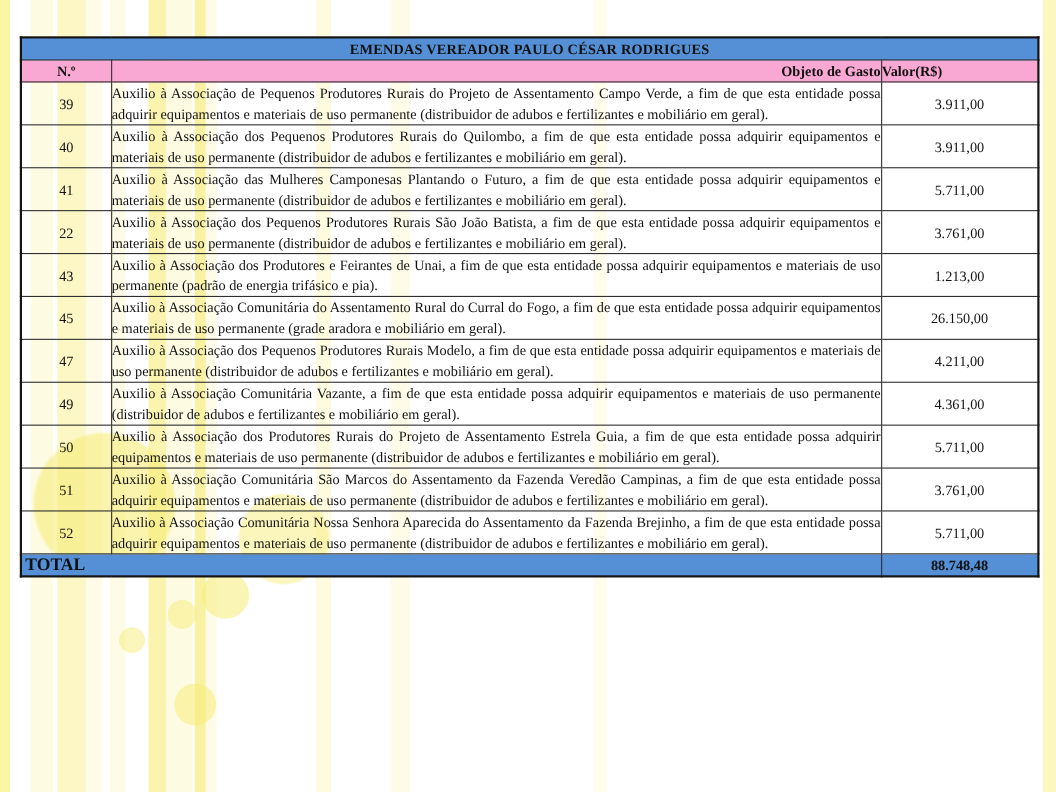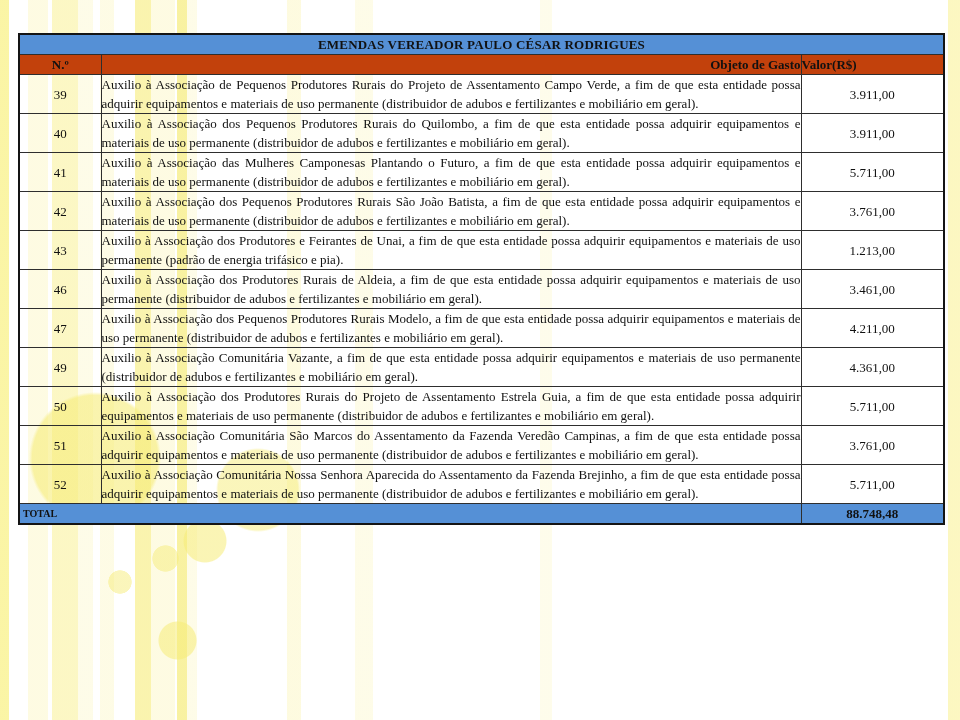--- a/index.html
+++ b/index.html
@@ -61,32 +61,32 @@
     line-height: 19px;
   }
   .title-cell {
     background: #5590D6;
     text-align: center;
     font-weight: bold;
     font-size: 13.5px;
     height: 19px;
     letter-spacing: 0.2px;
   }
-  tr.colhead th { background: #c2410c; height: 17px; font-weight: bold; }
+  tr.colhead th { background: #f9a8d4; height: 17px; font-weight: bold; }
   th.c-num, td.c-num { text-align: center; }
   th.c-obj { text-align: right; padding-left: 3px; }
   th.c-val { text-align: left; padding-right: 6px; }
   td.c-desc {
     text-align: justify;
     padding: 0 5px 1px 4px;
     vertical-align: middle;
   }
   td.c-num, td.c-val { vertical-align: middle; text-align: center; }
   tr.total td { background: #5590D6; font-weight: bold; height: 18px; }
-  tr.total td.t-label { text-align: left; padding-left: 3px; font-size: 10px; }
+  tr.total td.t-label { text-align: left; padding-left: 3px; font-size: 16px; }
   tr.total td.t-value { text-align: center; }
 </style>
 </head>
 <body>
 
 <div class="stage">
   <div class="backdrop"></div>
 
   <div class="table-wrap">
     <table class="emendas">
@@ -115,33 +115,33 @@
             <td class="c-num">40</td>
             <td class="c-desc">Auxilio à Associação dos Pequenos Produtores Rurais do Quilombo, a fim de que esta entidade possa adquirir equipamentos e materiais de uso permanente (distribuidor de adubos e fertilizantes e mobiliário em geral).</td>
             <td class="c-val">3.911,00</td>
           </tr>
           <tr>
             <td class="c-num">41</td>
             <td class="c-desc">Auxilio à Associação das Mulheres Camponesas Plantando o Futuro, a fim de que esta entidade possa adquirir equipamentos e materiais de uso permanente (distribuidor de adubos e fertilizantes e mobiliário em geral).</td>
             <td class="c-val">5.711,00</td>
           </tr>
           <tr>
-            <td class="c-num">42</td>
+            <td class="c-num">22</td>
             <td class="c-desc">Auxilio à Associação dos Pequenos Produtores Rurais São João Batista, a fim de que esta entidade possa adquirir equipamentos e materiais de uso permanente (distribuidor de adubos e fertilizantes e mobiliário em geral).</td>
             <td class="c-val">3.761,00</td>
           </tr>
           <tr>
             <td class="c-num">43</td>
             <td class="c-desc">Auxilio à Associação dos Produtores e Feirantes de Unai, a fim de que esta entidade possa adquirir equipamentos e materiais de uso permanente (padrão de energia trifásico e pia).</td>
             <td class="c-val">1.213,00</td>
           </tr>
           <tr>
-            <td class="c-num">46</td>
-            <td class="c-desc">Auxilio à Associação dos Produtores Rurais de Aldeia, a fim de que esta entidade possa adquirir equipamentos e materiais de uso permanente (distribuidor de adubos e fertilizantes e mobiliário em geral).</td>
-            <td class="c-val">3.461,00</td>
+            <td class="c-num">45</td>
+            <td class="c-desc">Auxilio à Associação Comunitária do Assentamento Rural do Curral do Fogo, a fim de que esta entidade possa adquirir equipamentos e materiais de uso permanente (grade aradora e mobiliário em geral).</td>
+            <td class="c-val">26.150,00</td>
           </tr>
           <tr>
             <td class="c-num">47</td>
             <td class="c-desc">Auxilio à Associação dos Pequenos Produtores Rurais Modelo, a fim de que esta entidade possa adquirir equipamentos e materiais de uso permanente (distribuidor de adubos e fertilizantes e mobiliário em geral).</td>
             <td class="c-val">4.211,00</td>
           </tr>
           <tr>
             <td class="c-num">49</td>
             <td class="c-desc">Auxilio à Associação Comunitária Vazante, a fim de que esta entidade possa adquirir equipamentos e materiais de uso permanente (distribuidor de adubos e fertilizantes e mobiliário em geral).</td>
             <td class="c-val">4.361,00</td>

